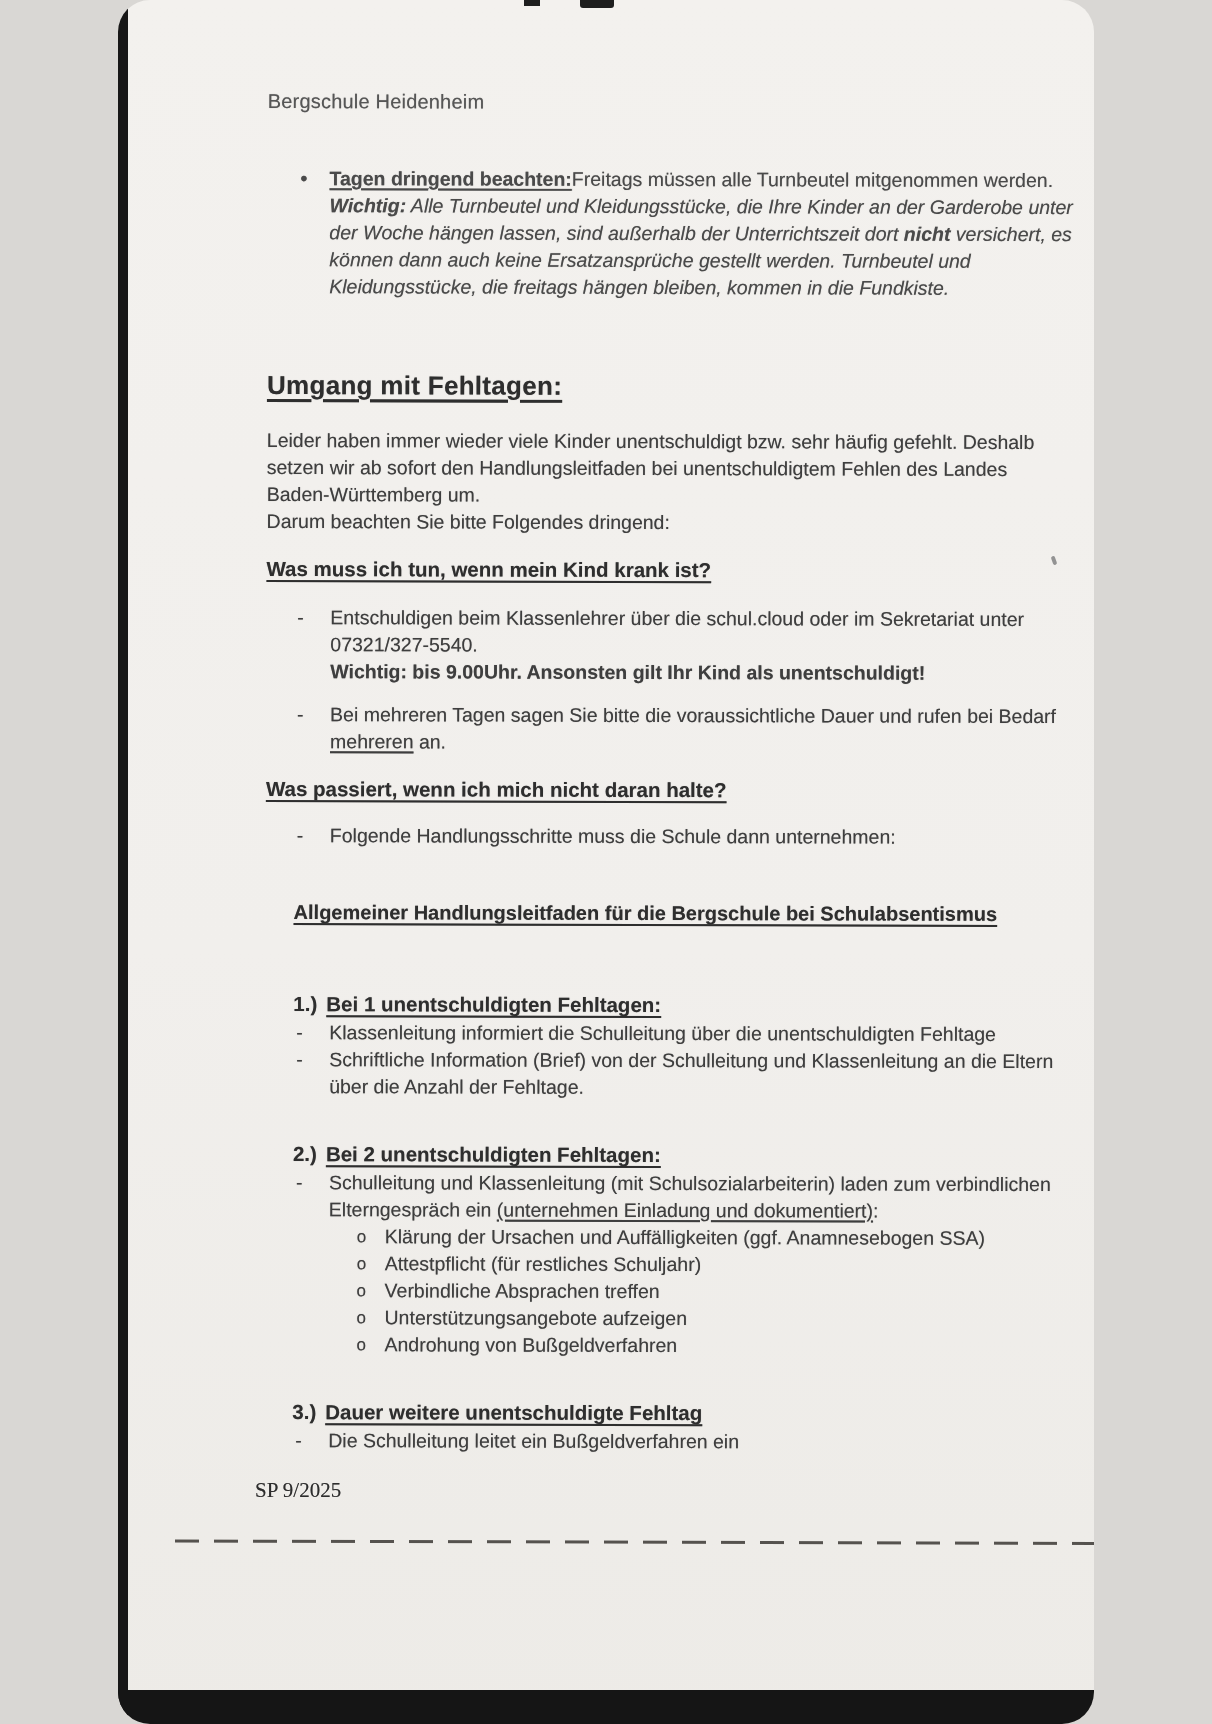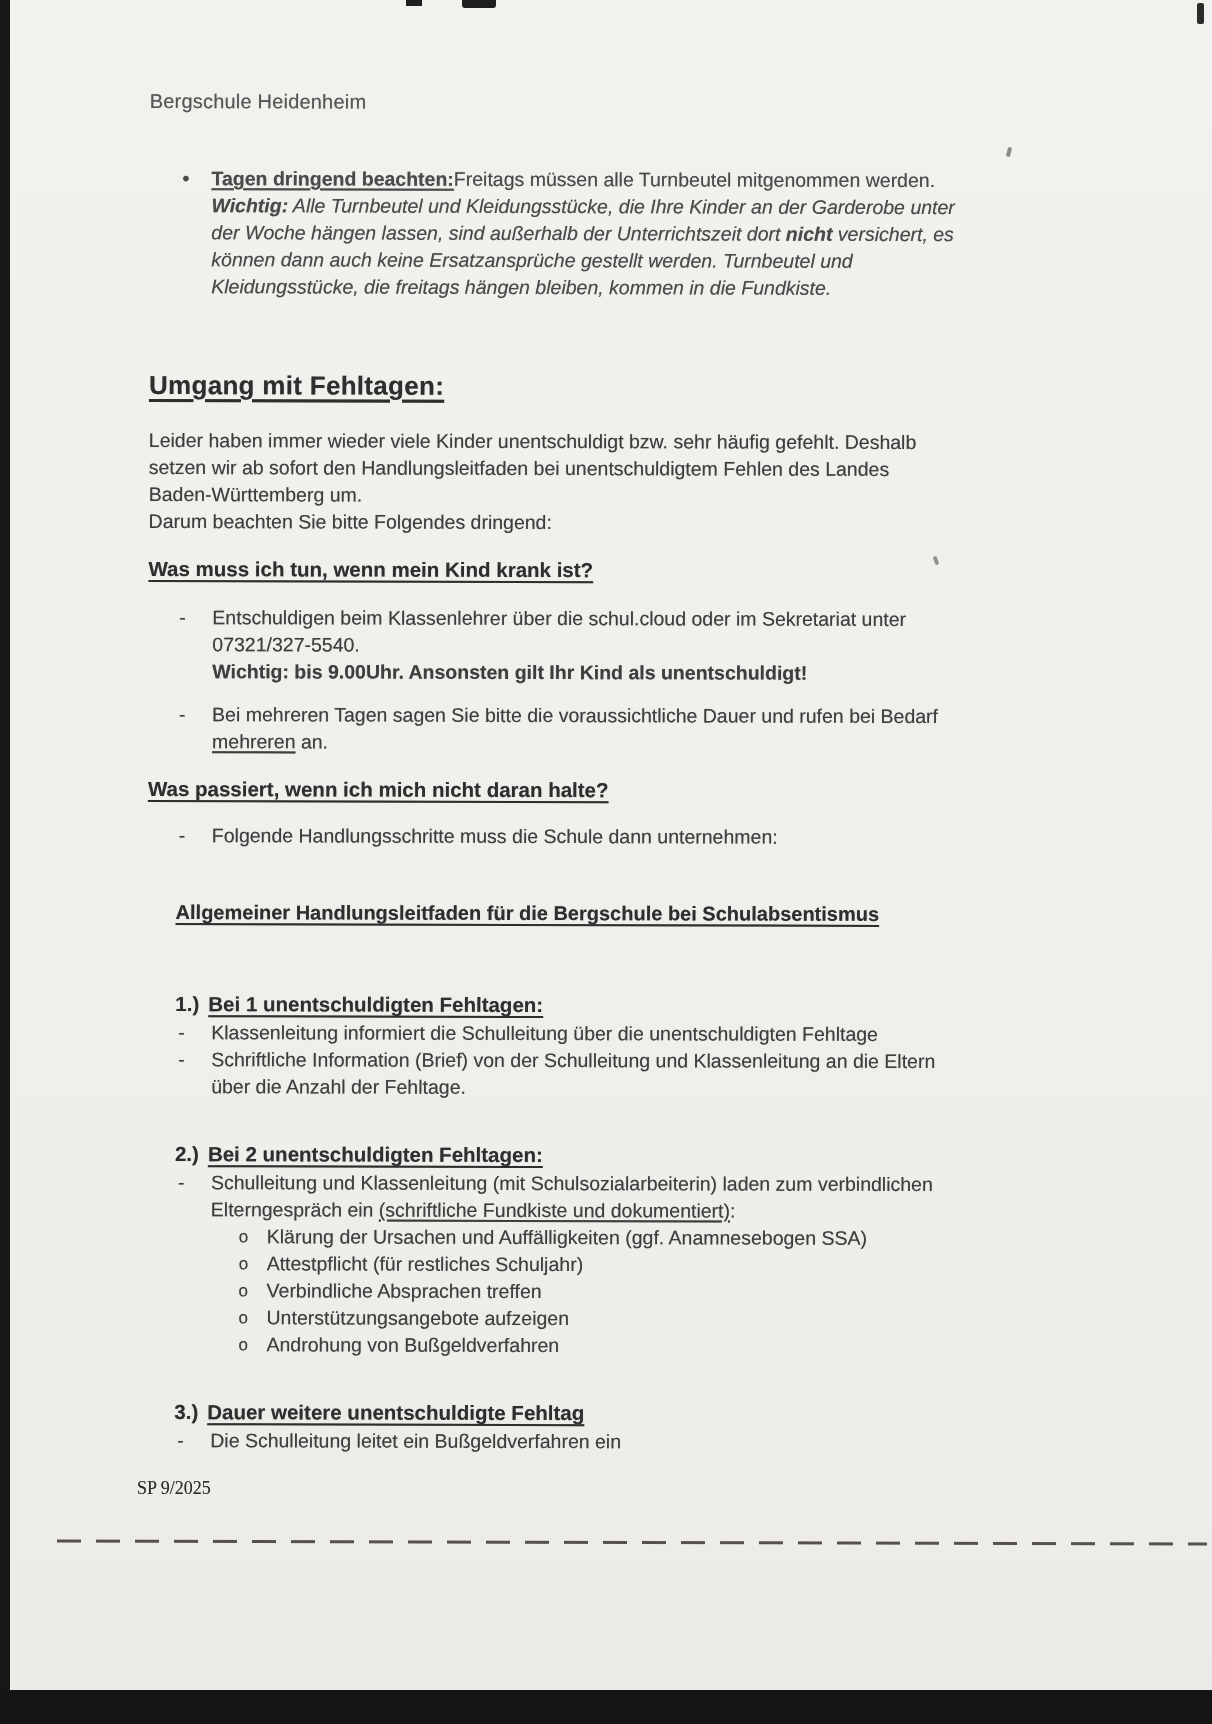--- a/index.html
+++ b/index.html
@@ -1,26 +1,27 @@
 <!DOCTYPE html>
 <html><head>
 <meta charset="utf-8">
 <style>
   * { box-sizing: border-box; }
   html, body { margin: 0; padding: 0; background: #d9d7d4; }
 
   .scan-page {
     position: relative;
-    width: 1212px;
+    width: 976px;
     height: 1724px;
     margin: 0 auto;
     overflow: hidden;
     background: linear-gradient(180deg, #f3f1ee 0%, #f1efec 55%, #edebe7 100%);
     font-family: "Liberation Sans", sans-serif;
     color: #3e3e3e;
+    border-radius: 32px;
   }
 
   
   .edge-left   { position:absolute; left:0; top:0; width:10px; height:100%; background:#171717; }
   .edge-bottom { position:absolute; left:0; bottom:0; width:100%; height:34px; background:#151515; }
   .dashes      { position:absolute; left:57px; top:1541px; width:1150px; height:3px;
                  background: repeating-linear-gradient(90deg, #55524e 0 24px, transparent 24px 39px);
                  transform: rotate(0.15deg); }
   .mark-top-1  { position:absolute; left:406px; top:0; width:16px; height:6px; background:#1e1e1e; }
   .mark-top-2  { position:absolute; left:462px; top:0; width:34px; height:8px; background:#1e1e1e; border-radius:0 0 3px 3px; }
@@ -92,21 +93,21 @@
   .step-heading .t { text-decoration: underline; text-decoration-thickness: 2px; text-underline-offset: 4px; }
 
   
   .circle-row { display: flex; }
   .circle-row .cmark { flex: none; width: 28px; margin-left: 92px; font-size: 17px; }
   .circle-body { width: 642px; }
 
   .footer {
     position: absolute; left: 137px; top: 1478px;
     font-family: "Liberation Serif", serif;
-    font-size: 18px; color: #2d2d2d;
+    font-size: 21px; color: #2d2d2d;
     text-shadow: 0 0 0.6px rgba(60,60,60,0.5);
   }
 </style>
 </head>
 <body>
 
 <div class="scan-page">
 
   <div class="edge-left"></div>
   <div class="edge-bottom"></div>
@@ -164,21 +165,21 @@
       <div class="dash-body">Klassenleitung informiert die Schulleitung über die unentschuldigten Fehltage</div>
     </div>
     <div class="dash-row">
       <span class="dmark">-</span>
       <div class="dash-body">Schriftliche Information (Brief) von der Schulleitung und Klassenleitung an die Eltern über die Anzahl der Fehltage.</div>
     </div>
 
     <div class="step-heading s2"><span class="num">2.)</span><span class="t">Bei 2 unentschuldigten Fehltagen:</span></div>
     <div class="dash-row mt2">
       <span class="dmark">-</span>
-      <div class="dash-body"><span>Schulleitung und Klassenleitung (mit Schulsozialarbeiterin) laden zum verbindlichen Elterngespräch ein </span><span class="ul">(schriftliche Fundkiste und dokumentiert)</span><span>:</span></div>
+      <div class="dash-body"><span>Schulleitung und Klassenleitung (mit Schulsozialarbeiterin) laden zum verbindlichen Elterngespräch ein </span><span class="ul">(unternehmen Einladung und dokumentiert)</span><span>:</span></div>
     </div>
 
     <div class="circle-row">
       <span class="cmark">o</span>
       <div class="circle-body">Klärung der Ursachen und Auffälligkeiten (ggf. Anamnesebogen SSA)</div>
     </div>
     <div class="circle-row">
       <span class="cmark">o</span>
       <div class="circle-body">Attestpflicht (für restliches Schuljahr)</div>
     </div>

